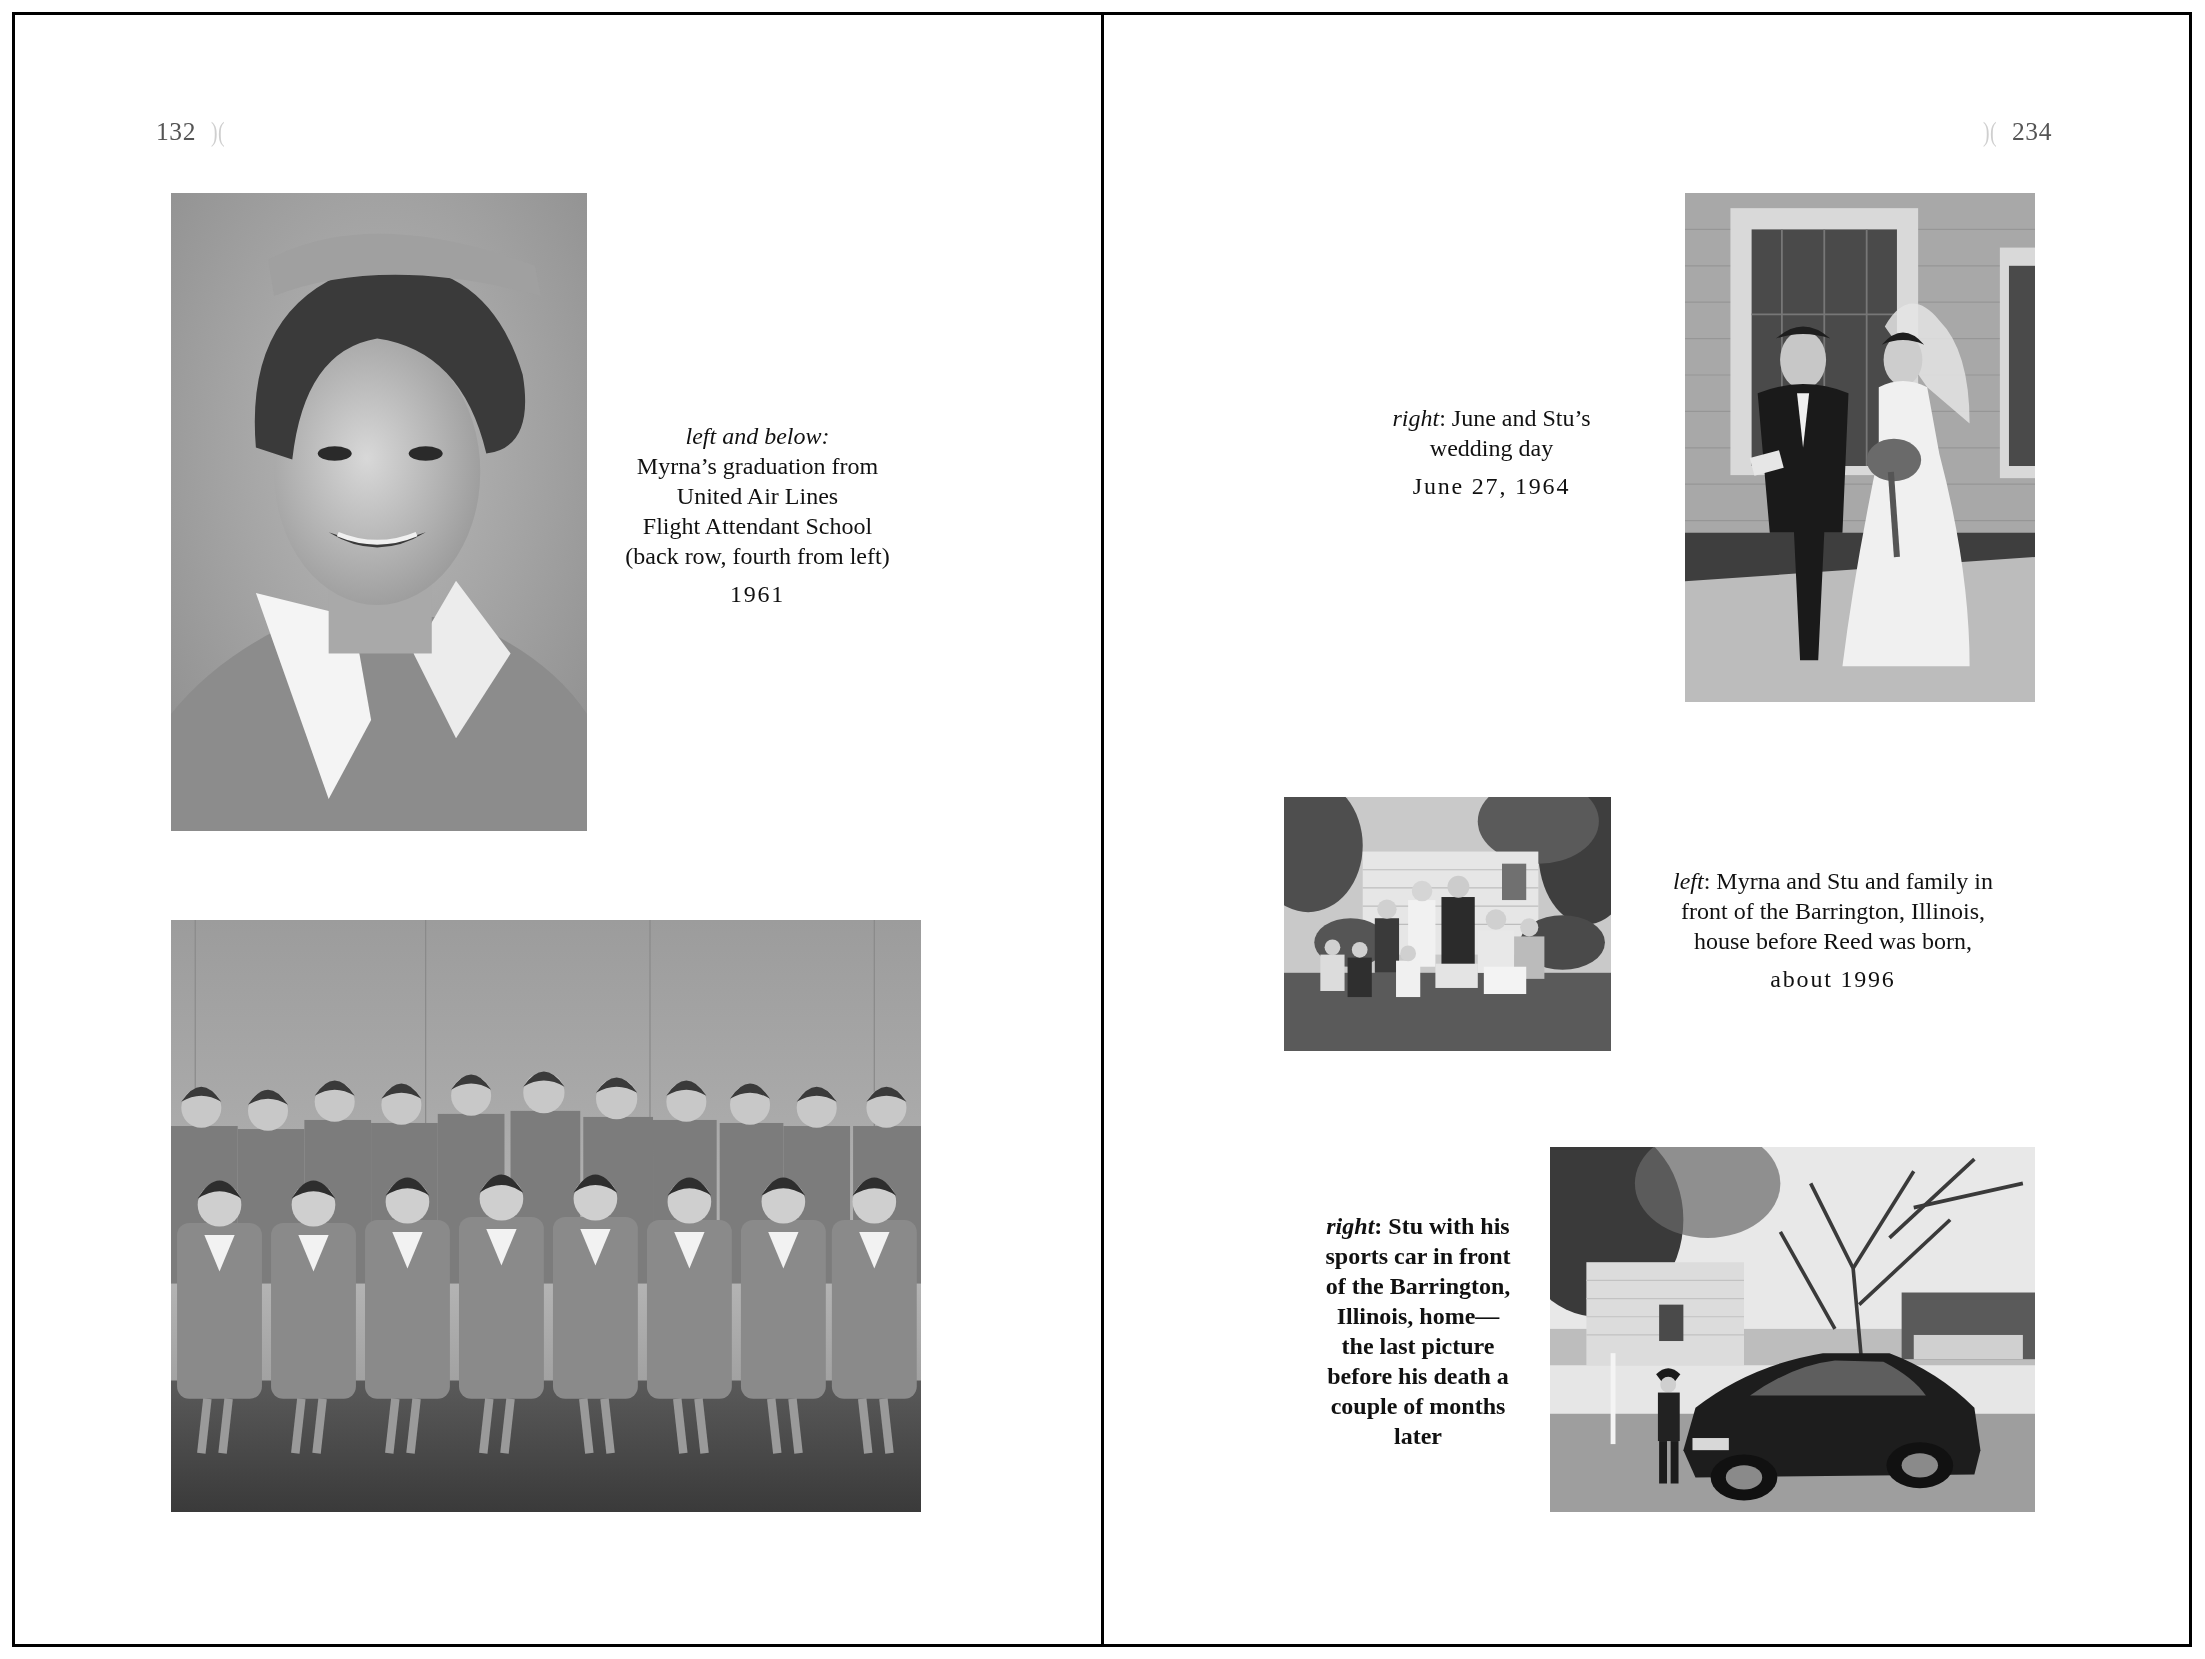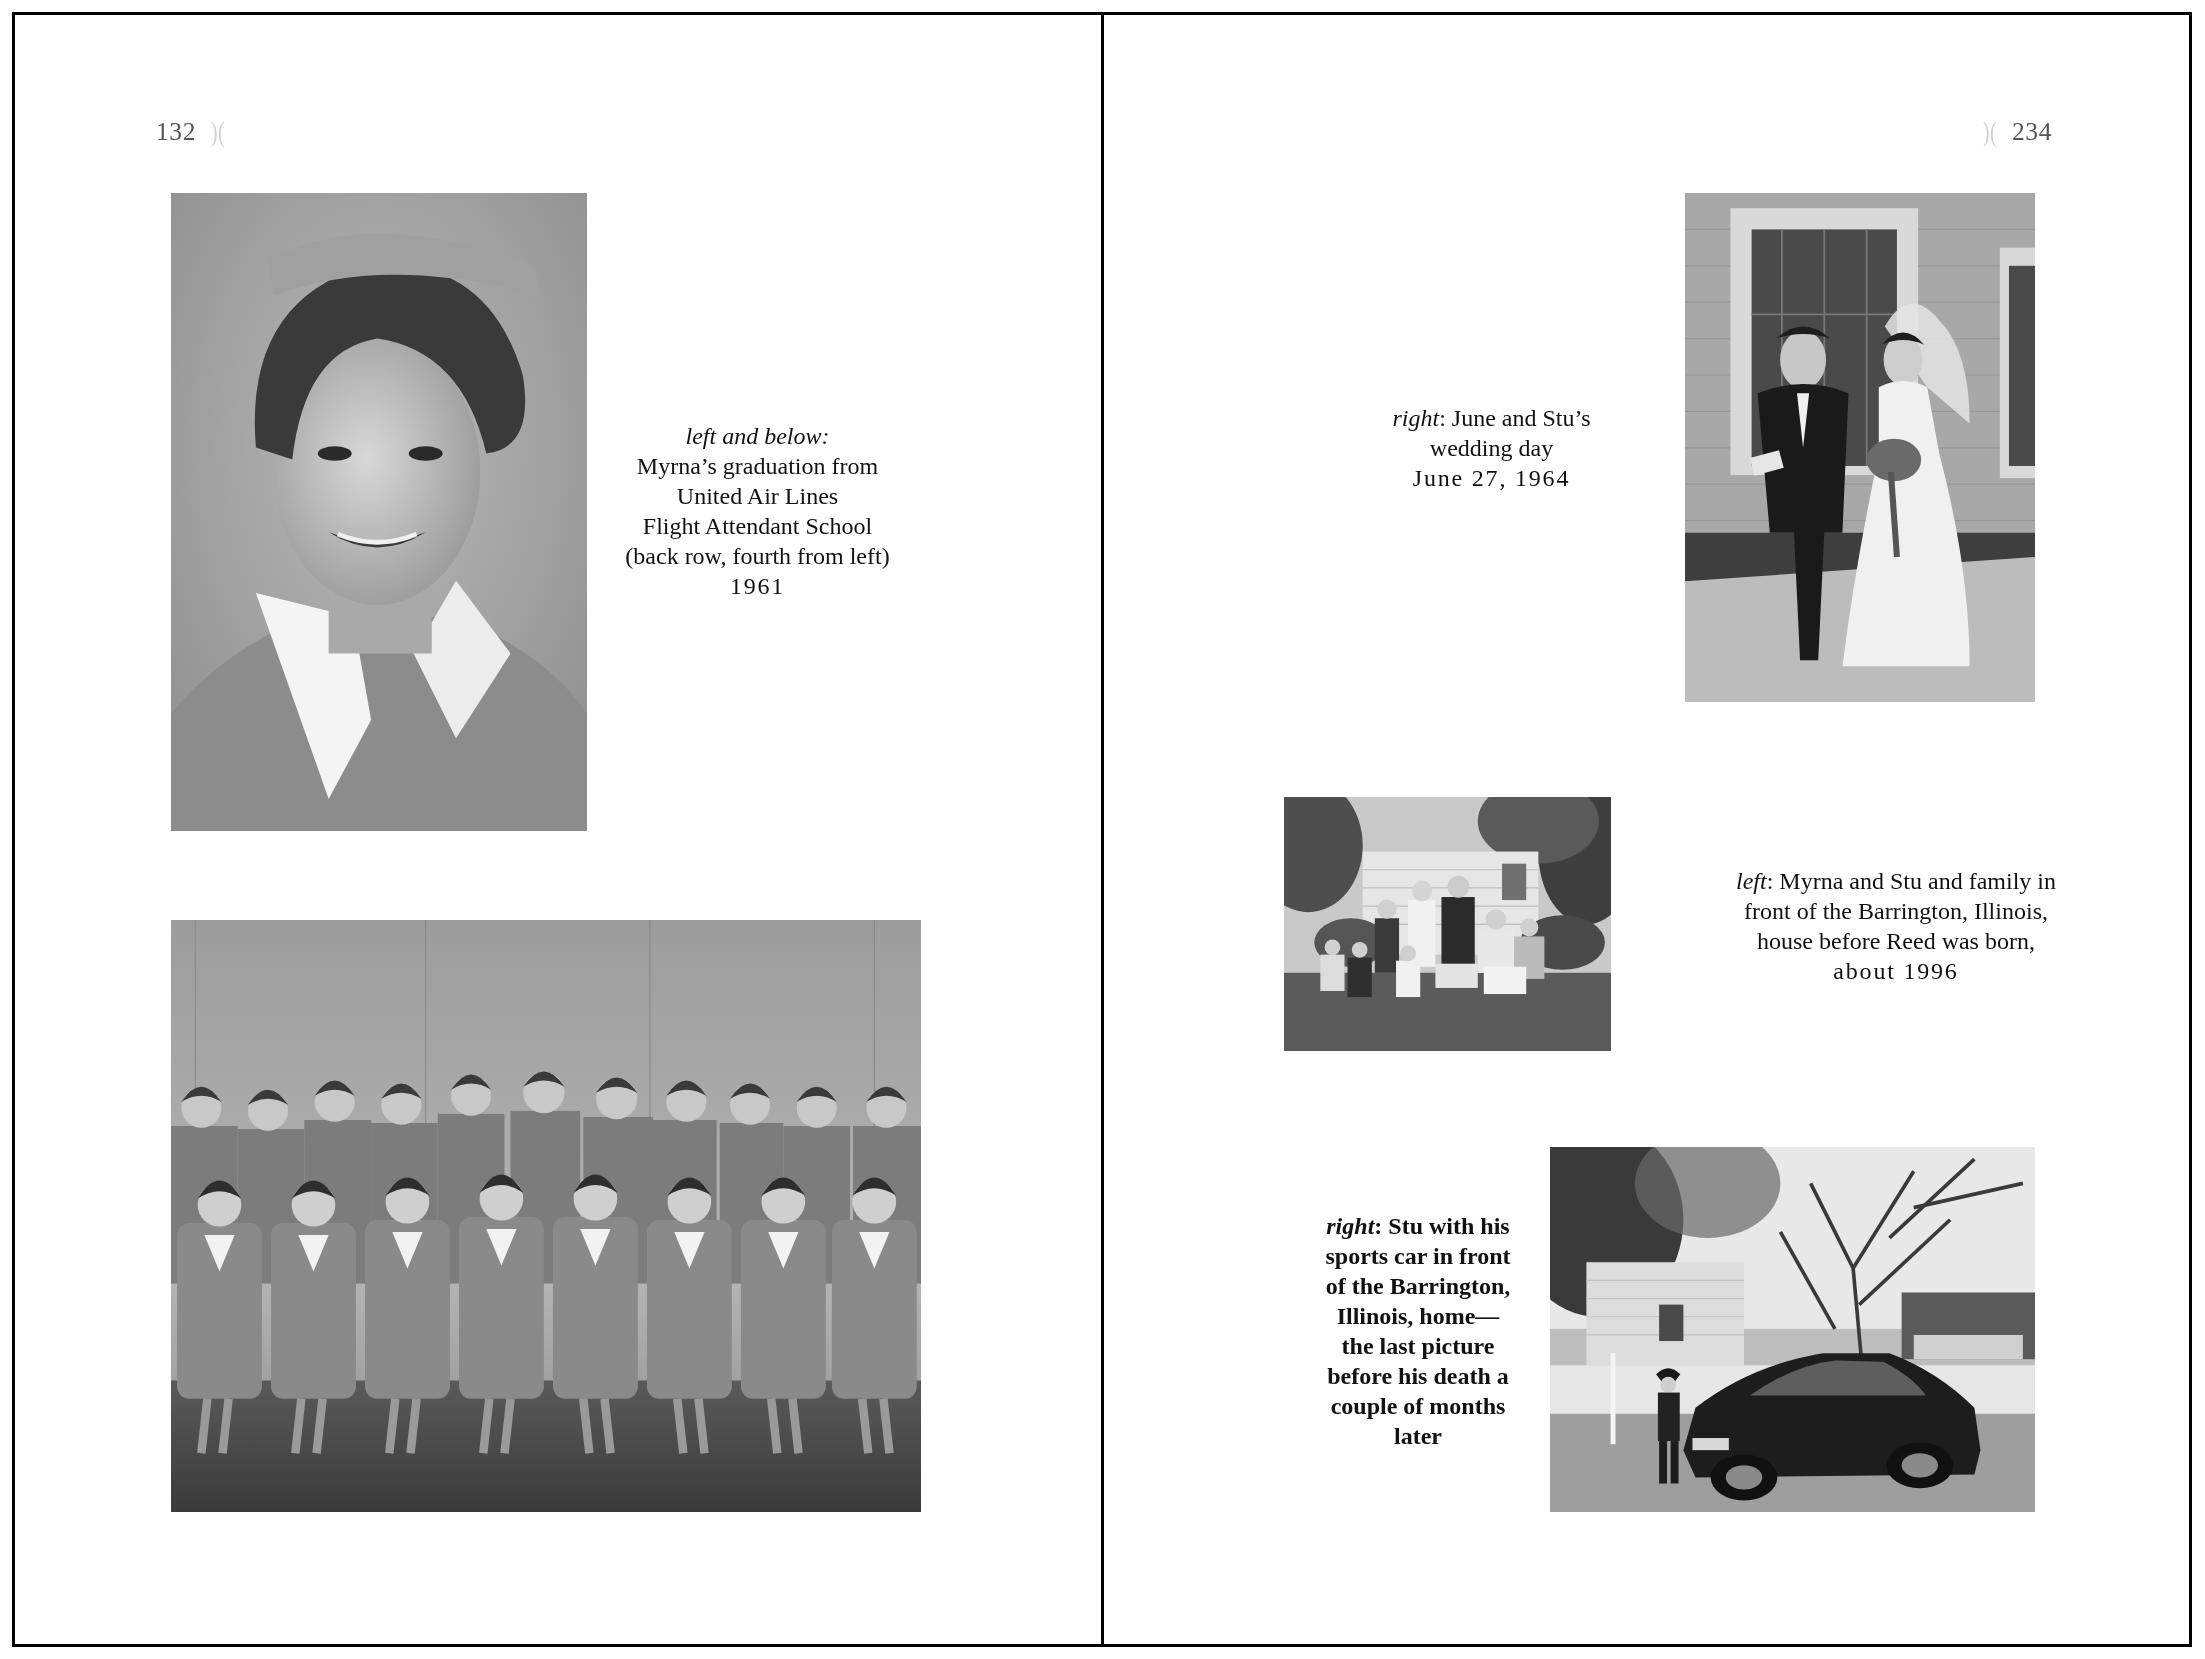--- a/index.html
+++ b/index.html
@@ -16,21 +16,21 @@
            display: flex; align-items: center; gap: 12px; }
   .folio .orn { color: #cfcfcf; font-size: 28px; transform: scaleX(0.7); display: inline-block; }
   .folio.left { left: 156px; }
   .folio.right { right: 153px; }
 
   .photo { position: absolute; overflow: hidden; background: #888; }
   .photo svg { width: 100%; height: 100%; display: block; }
 
   .caption { position: absolute; text-align: center; font-size: 24px; line-height: 30px; color: #111; }
   .caption .lead { font-style: italic; }
-  .osf { letter-spacing: 1.8px; }
+  .osf { letter-spacing: 1.8px; margin-top: 8px; }
 </style>
 </head>
 <body>
 
 <div class="frame"></div>
 <div class="spine"></div>
 
 <div class="page left"></div>
 
 <div class="folio left">
@@ -300,21 +300,21 @@
       <rect x="105" y="265" width="40" height="65" fill="#2f2f2f"></rect>
         <circle cx="125" cy="252" r="13" fill="#d0d0d0"></circle>
       <rect x="185" y="270" width="40" height="60" fill="#f0f0f0"></rect>
         <circle cx="205" cy="258" r="13" fill="#d0d0d0"></circle>
       <rect x="250" y="275" width="70" height="40" fill="#e4e4e4"></rect>
       <rect x="330" y="280" width="70" height="45" fill="#f3f3f3"></rect>
     </g>
   </svg>
 </div>
 
-<div class="caption" style="left:1708px; top:866px; width:376px;">
+<div class="caption" style="left:1645px; top:866px; width:376px;">
   <div><span class="lead">left</span>: <span>Myrna and Stu and family in</span></div>
   <div>front of the Barrington, Illinois,</div>
   <div>house before Reed was born,</div>
   <div class="osf">about 1996</div>
 </div>
 
 <div class="caption" style="left:1309px; top:1211px; width:218px;font-weight:bold;">
   <div><span class="lead">right</span>: <span>Stu with his</span></div>
   <div>sports car in front</div>
   <div>of the Barrington,</div>

